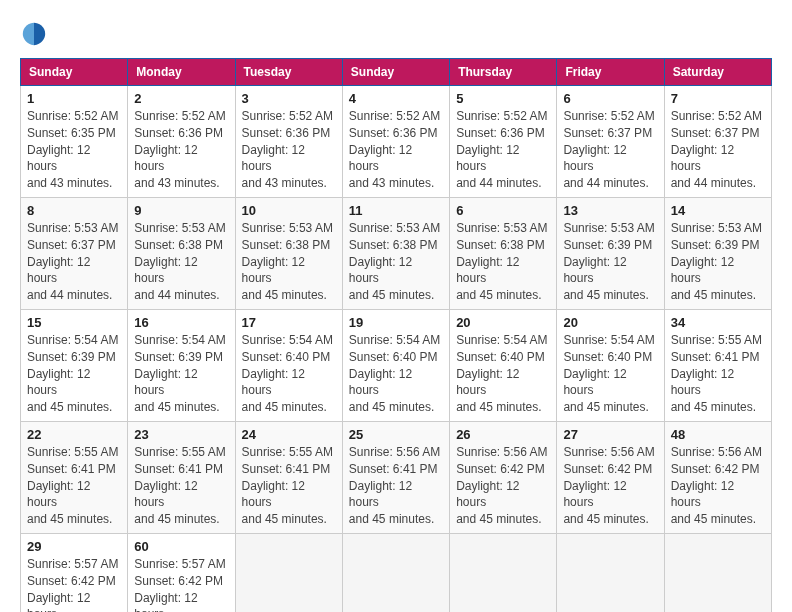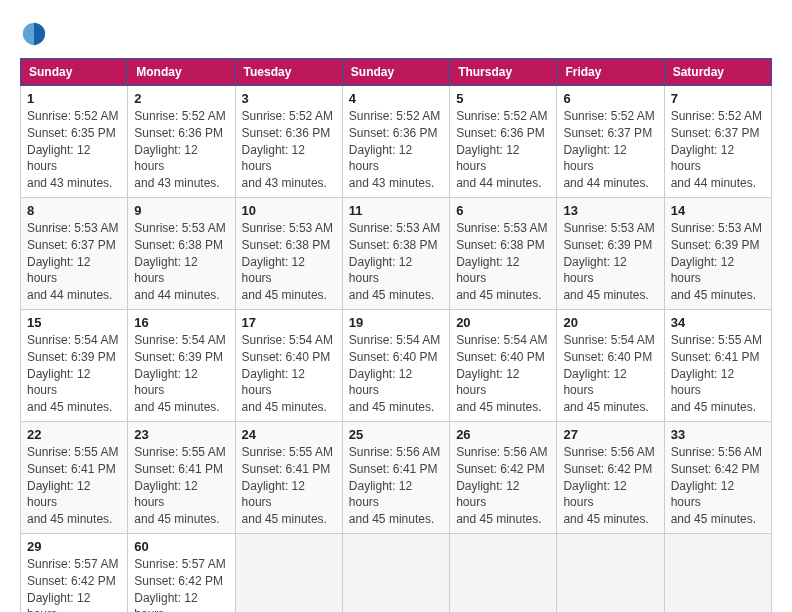--- a/index.html
+++ b/index.html
@@ -368,21 +368,21 @@
         <td>
         <span class="day-num">27</span>
         <span class="day-info">
           Sunrise: 5:56 AM<br>
           Sunset: 6:42 PM<br>
           Daylight: 12 hours<br>
           and 45 minutes.
         </span>
       </td>
         <td>
-        <span class="day-num">33</span>
+        <span class="day-num">48</span>
         <span class="day-info">
           Sunrise: 5:56 AM<br>
           Sunset: 6:42 PM<br>
           Daylight: 12 hours<br>
           and 45 minutes.
         </span>
       </td>
       </tr>
       <tr>
         <td>

